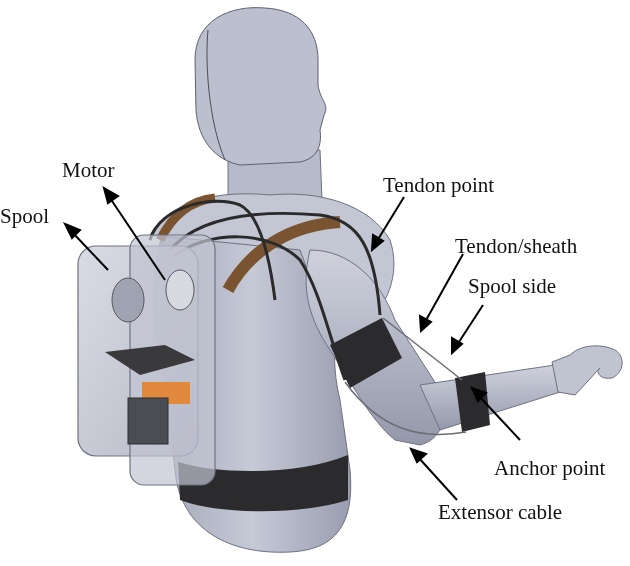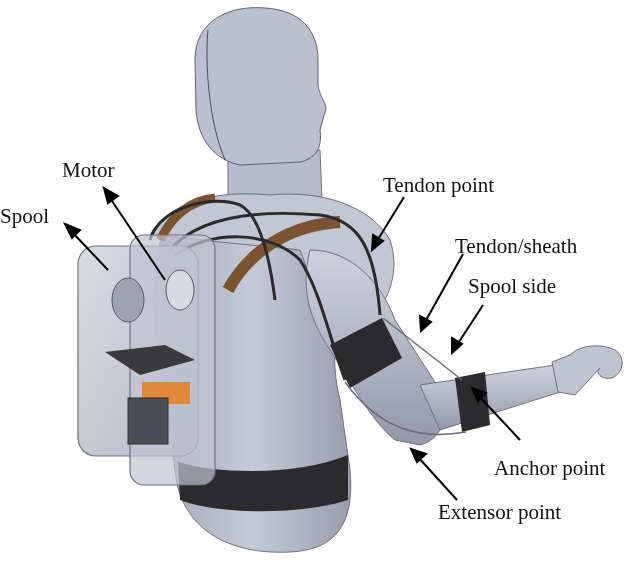--- a/index.html
+++ b/index.html
@@ -98,13 +98,13 @@
       <polygon points="411,449 426,454 417,462"></polygon>
   </g>
 </svg>
 
 <div class="label" style="left:62px; top:160px;">Motor</div>
 <div class="label" style="left:0px; top:206px;">Spool</div>
 <div class="label" style="left:383px; top:175px;">Tendon point</div>
 <div class="label" style="left:455px; top:236px;">Tendon/sheath</div>
 <div class="label" style="left:468px; top:276px;">Spool side</div>
 <div class="label" style="left:494px; top:442px;margin-top:16px;">Anchor point</div>
-<div class="label" style="left:438px; top:502px;">Extensor point</div>
+<div class="label" style="left:438px; top:502px;">Extensor cable</div>
 
 </body></html>

